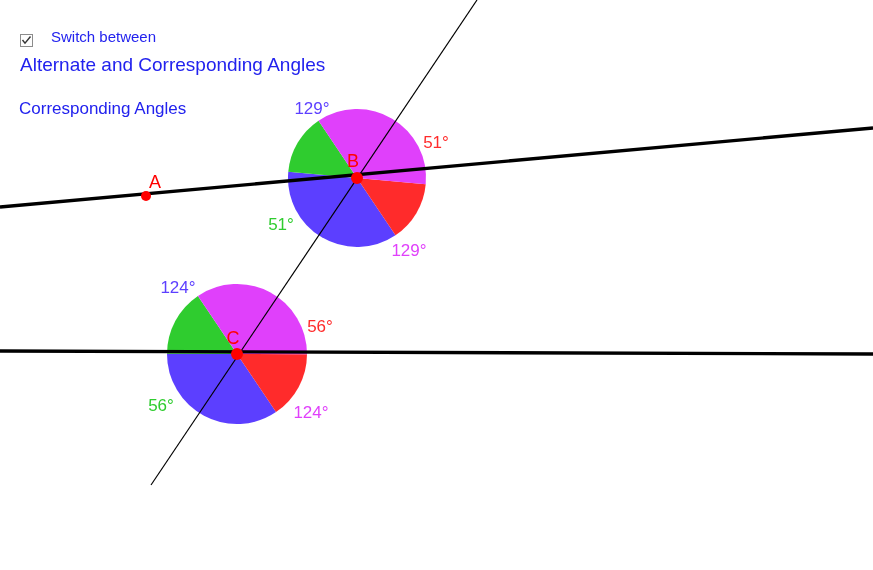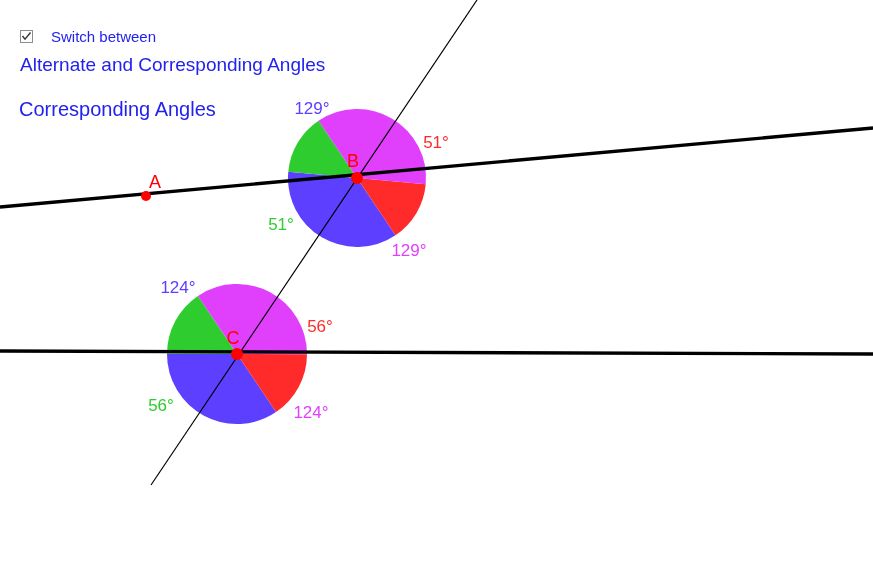--- a/index.html
+++ b/index.html
@@ -17,21 +17,21 @@
     background: #ffffff;
     overflow: hidden;
   }
 
   
   #checkbox-row {
     position: absolute;
     left: 20px;
     top: 26px;
     display: flex;
-    align-items: flex-start;
+    align-items: flex-end;
     gap: 0px;
   }
   .chk-box {
     width: 13px;
     height: 13px;
     border: 1px solid #8c8c8c;
     background: #fdfdfd;
     box-sizing: border-box;
     position: relative;
     margin-top: 4px;
@@ -58,21 +58,21 @@
     line-height: 21px;
     white-space: nowrap;
   }
 
   
   #page-title {
     position: absolute;
     left: 19px;
     top: 94px;
     color: #2222ee;
-    font-size: 20px;
+    font-size: 17px;
     line-height: 30px;
     white-space: nowrap;
   }
 
   
   #geometry-canvas {
     position: absolute;
     left: 0;
     top: 0;
     width: 873px;

